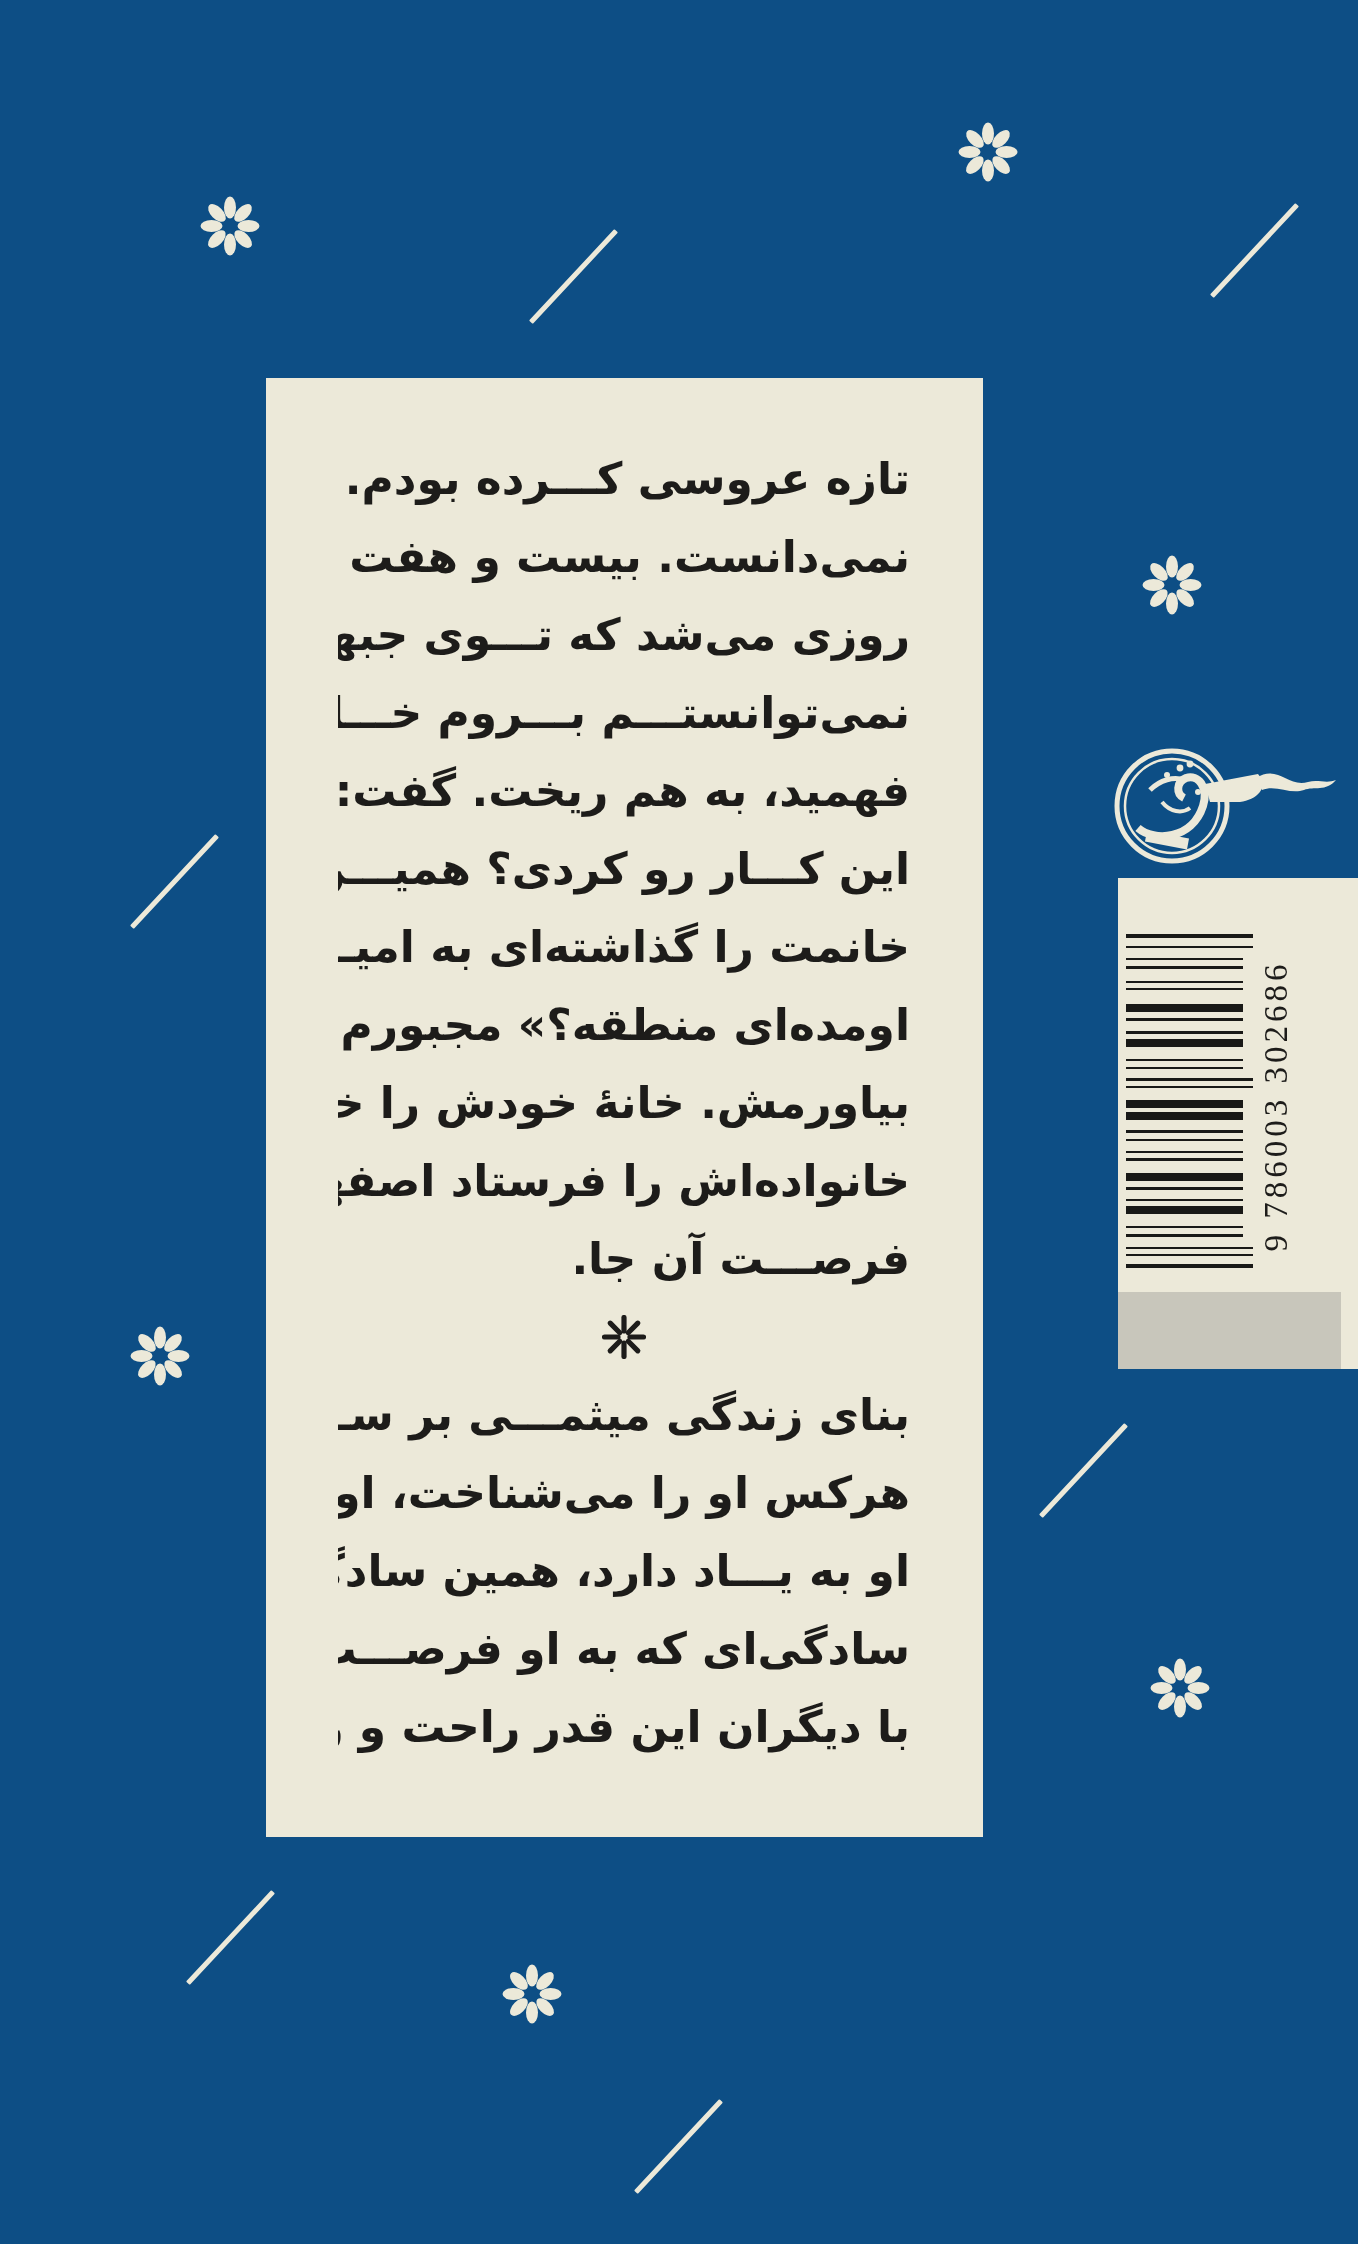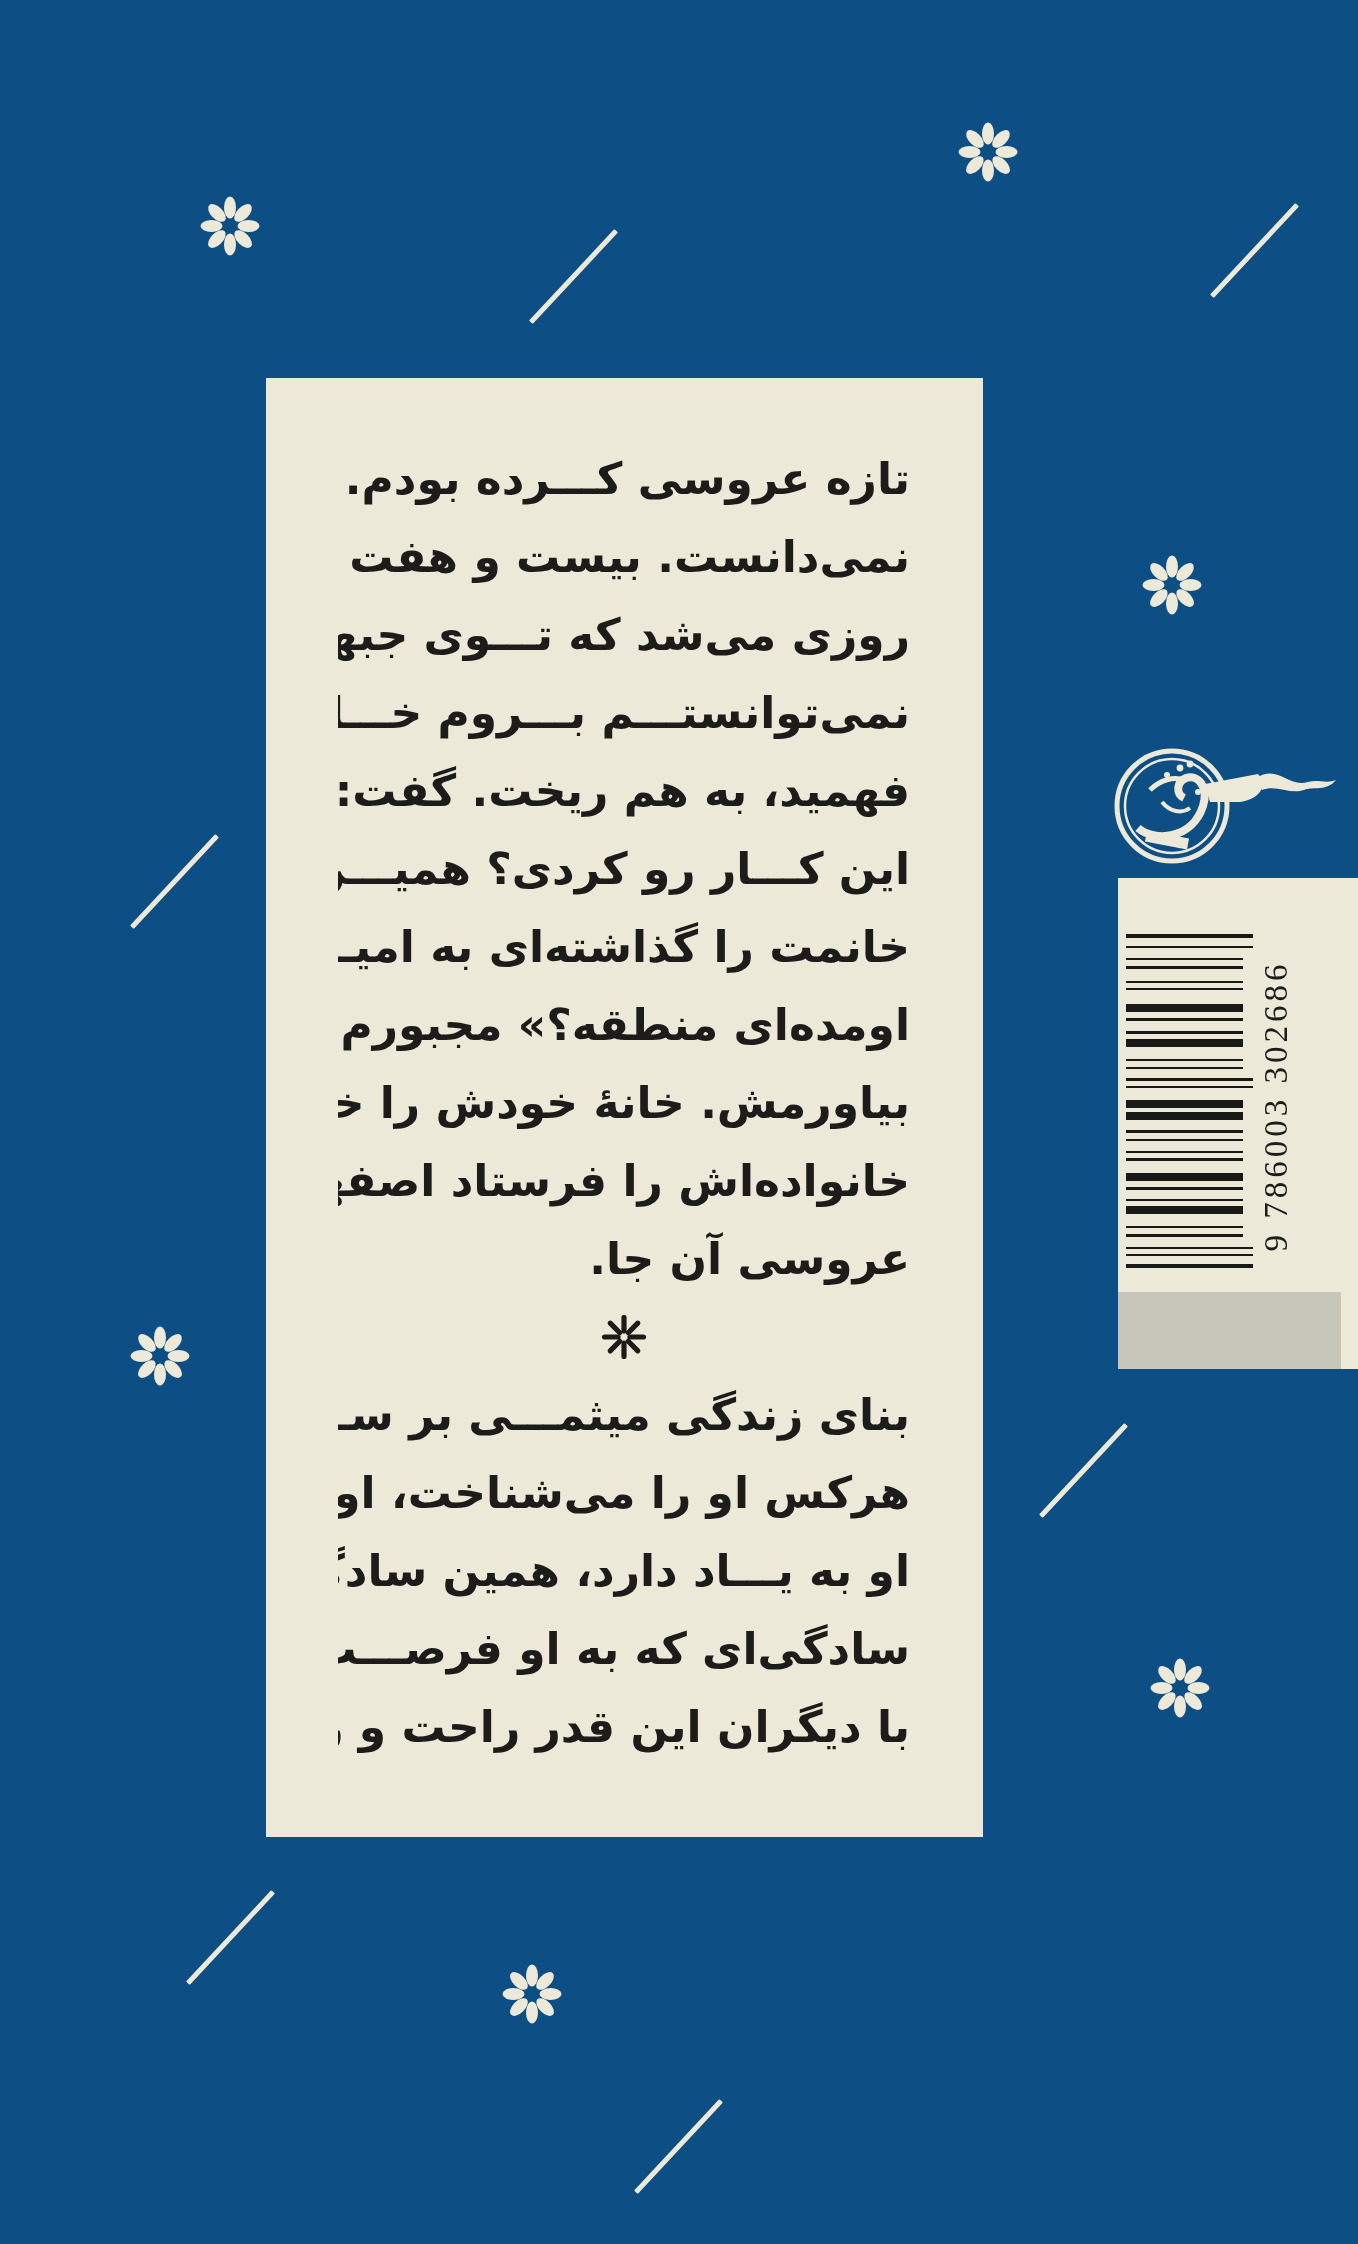--- a/index.html
+++ b/index.html
@@ -152,21 +152,21 @@
         <div class="blurb-line">تازه عروسی کـــرده بودم. میثمـــی</div>
         <div class="blurb-line">نمی‌دانست. بیست و هفت – هشت</div>
         <div class="blurb-line">روزی می‌شد که تـــوی جبهه بودم.</div>
         <div class="blurb-line">نمی‌توانستـــم بـــروم خـــانه. وقتی</div>
         <div class="blurb-line">فهمید، به هم ریخت. گفت: «چـــرا</div>
         <div class="blurb-line">این کـــار رو کردی؟ همیـــن جوری</div>
         <div class="blurb-line">خانمت را گذاشته‌ای به امیـــد خدا،</div>
         <div class="blurb-line">اومده‌ای منطقه؟» مجبورم کرد بروم</div>
         <div class="blurb-line">بیاورمش. خانۀ خودش را خالی کرد،</div>
         <div class="blurb-line">خانواده‌اش را فرستاد اصفهان، ما را</div>
-        <div class="blurb-line end">عروسی آن جا.</div>
+        <div class="blurb-line end">فرصـــت آن جا.</div>
         <div class="separator-slot">
           <svg width="44" height="44" viewBox="0 0 44 44">
             <line x1="22" y1="16" x2="22" y2="2.5" stroke="#1d1c1a" stroke-width="5.2" stroke-linecap="round" transform="rotate(0 22 22)"></line>
             <line x1="22" y1="16" x2="22" y2="2.5" stroke="#1d1c1a" stroke-width="5.2" stroke-linecap="round" transform="rotate(45 22 22)"></line>
             <line x1="22" y1="16" x2="22" y2="2.5" stroke="#1d1c1a" stroke-width="5.2" stroke-linecap="round" transform="rotate(90 22 22)"></line>
             <line x1="22" y1="16" x2="22" y2="2.5" stroke="#1d1c1a" stroke-width="5.2" stroke-linecap="round" transform="rotate(135 22 22)"></line>
             <line x1="22" y1="16" x2="22" y2="2.5" stroke="#1d1c1a" stroke-width="5.2" stroke-linecap="round" transform="rotate(180 22 22)"></line>
             <line x1="22" y1="16" x2="22" y2="2.5" stroke="#1d1c1a" stroke-width="5.2" stroke-linecap="round" transform="rotate(225 22 22)"></line>
             <line x1="22" y1="16" x2="22" y2="2.5" stroke="#1d1c1a" stroke-width="5.2" stroke-linecap="round" transform="rotate(270 22 22)"></line>
             <line x1="22" y1="16" x2="22" y2="2.5" stroke="#1d1c1a" stroke-width="5.2" stroke-linecap="round" transform="rotate(315 22 22)"></line>

